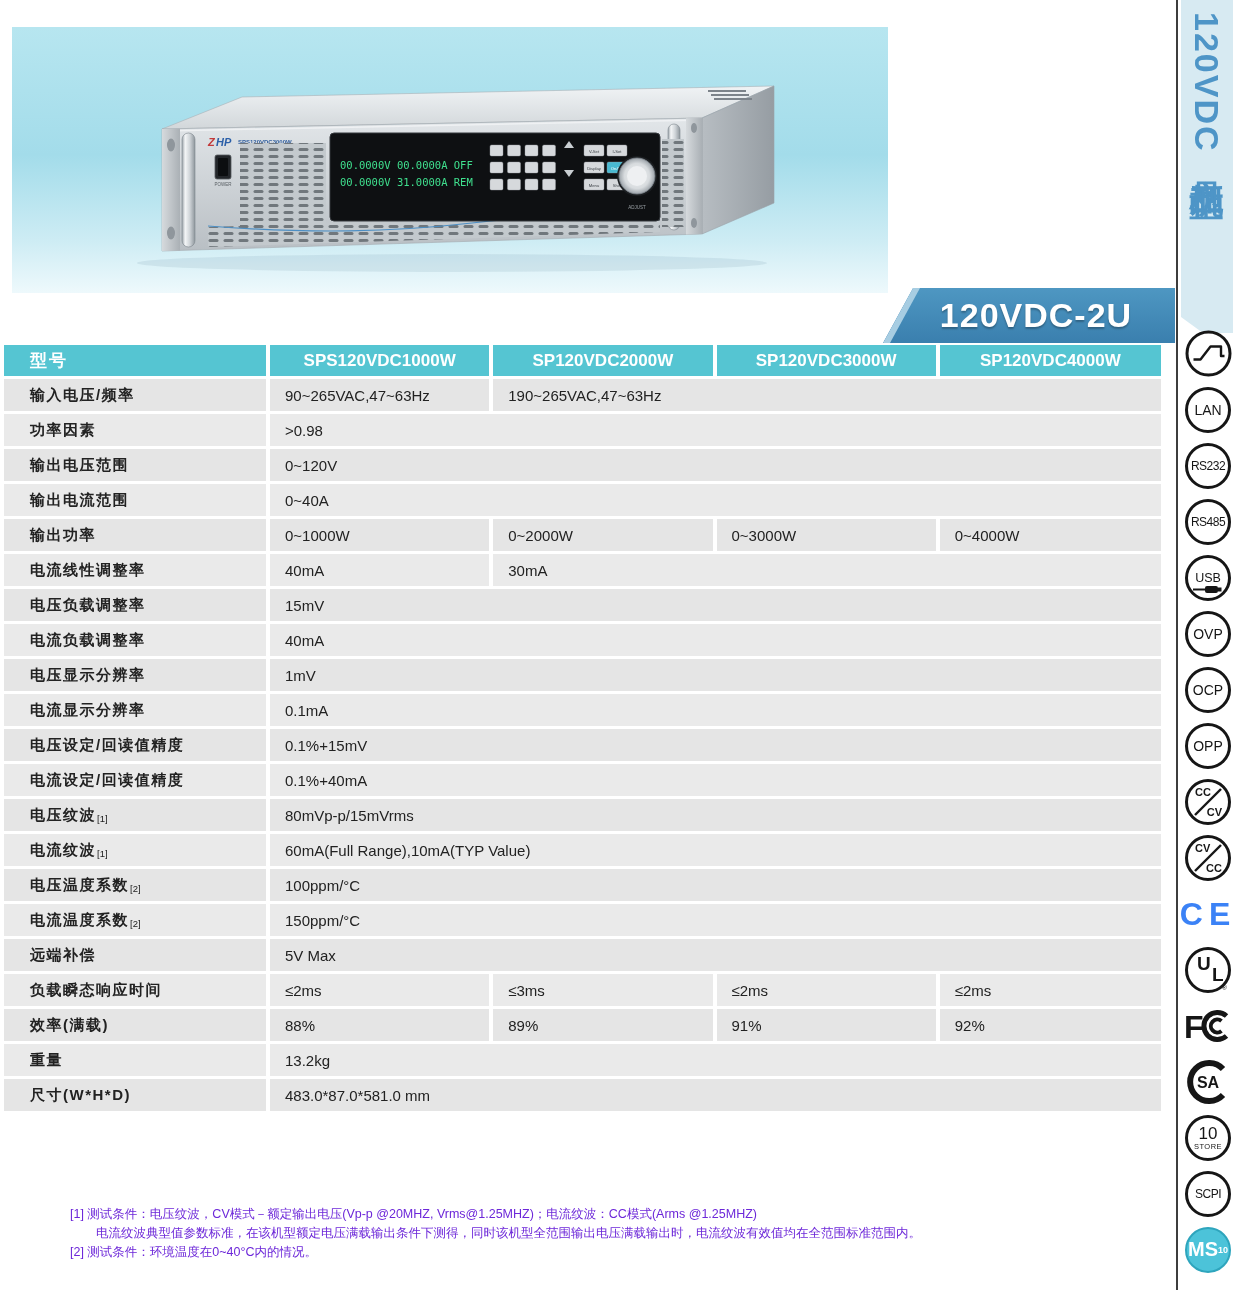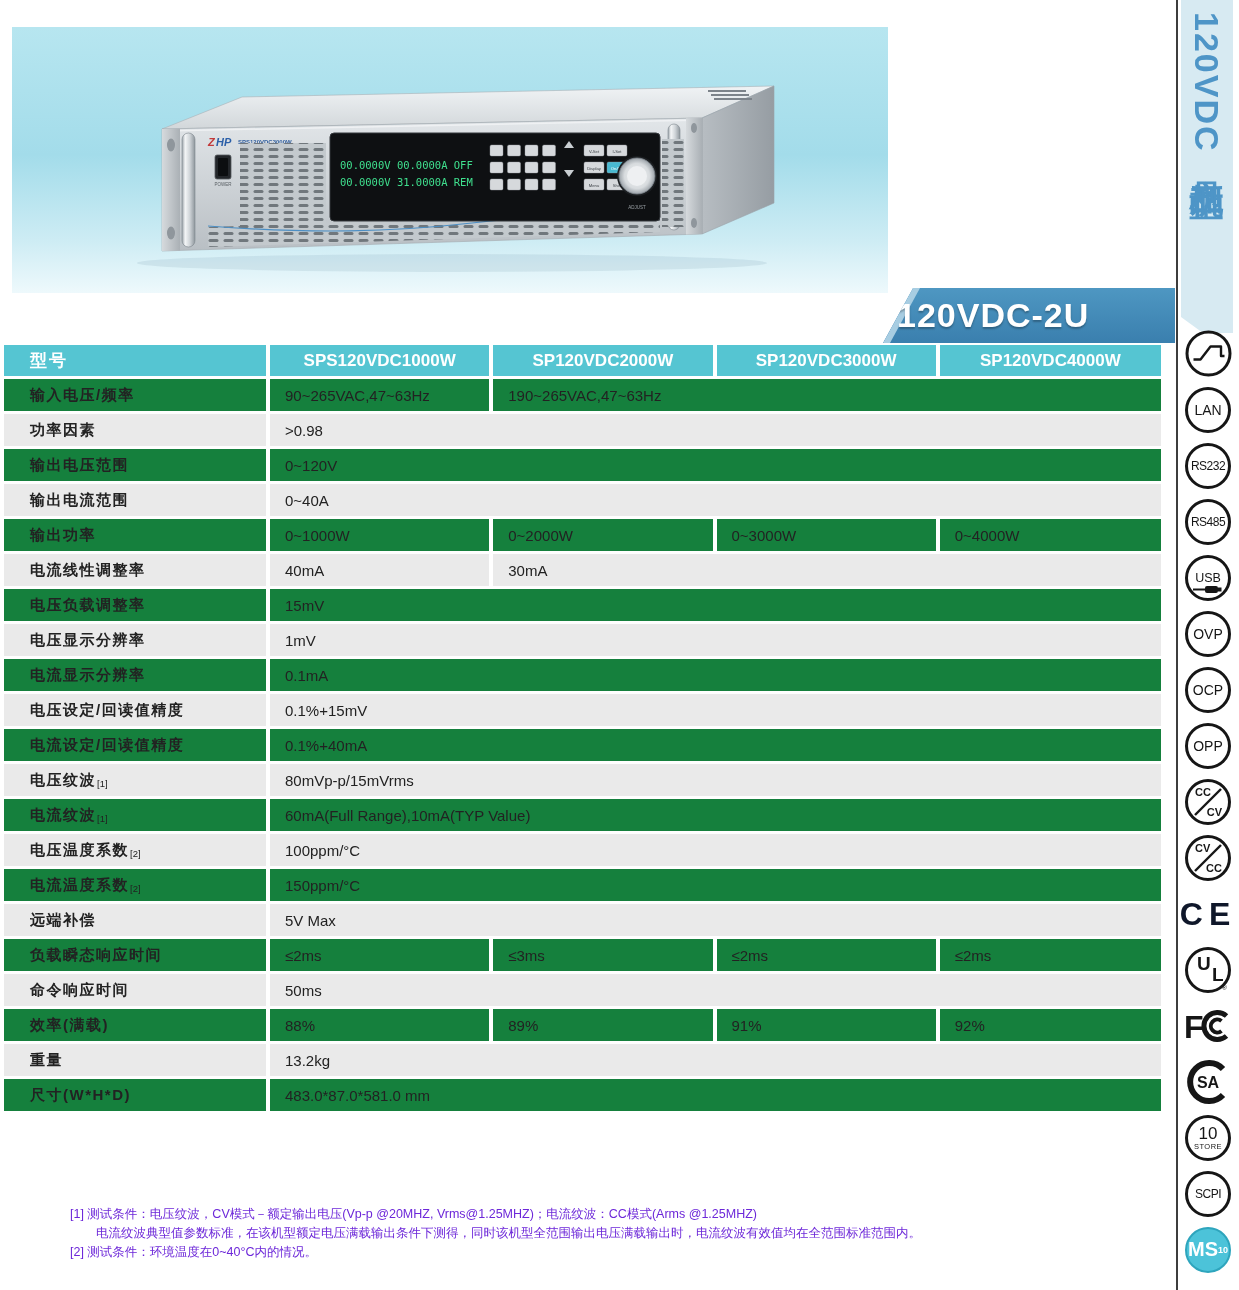--- a/index.html
+++ b/index.html
@@ -8,33 +8,33 @@
 
   
   .photo{position:absolute;left:12px;top:27px;width:876px;height:266px;
          background:linear-gradient(180deg,#b7e6f0 0%,#a3dcea 48%,#cdecf4 80%,#eef9fc 100%);}
   .photo svg{display:block;width:876px;height:266px;}
 
   
   .banner{position:absolute;left:883px;top:288px;width:292px;height:55px;
           clip-path:polygon(30px 0,100% 0,100% 100%,0 100%);
           background:linear-gradient(180deg,#4e97c2 0%,#3a7fae 100%);
-          display:flex;align-items:center;justify-content:flex-start;padding-left:14px;box-sizing:border-box;}
+          display:flex;align-items:center;justify-content:center;padding-left:14px;box-sizing:border-box;}
   .banner::before{content:"";position:absolute;left:0;top:0;width:40px;height:100%;
           background:#a7cde2;clip-path:polygon(30px 0,37px 0,7px 100%,0 100%);}
   .banner span{color:#fff;font-weight:bold;font-size:34px;letter-spacing:1px;
           text-shadow:0 2px 2px rgba(0,0,0,.28);position:relative;}
 
   
   table.spec{position:absolute;left:4px;top:345px;width:1157px;border-collapse:collapse;table-layout:fixed;}
   table.spec th{height:31px;background:#55c5d2;color:#fff;font-size:17px;font-weight:bold;
         text-align:center;border-right:4px solid #fff;border-bottom:3px solid #fff;padding:0;}
   table.spec th:first-child{width:236px;text-align:left;padding-left:26px;font-weight:bold;letter-spacing:2px;}
   table.spec th:last-child{border-right:none;}
-  table.spec td{height:32px;font-size:15px;color:#222;background:#15803d;
+  table.spec td{height:32px;font-size:15px;color:#222;background:#e5e5e5;
         border-right:4px solid #fff;border-bottom:3px solid #fff;padding:0 4px 0 15px;overflow:hidden;white-space:nowrap;}
   table.spec td:last-child{border-right:none;}
   table.spec td.lbl{font-weight:bold;letter-spacing:1.5px;padding-left:26px;}
   table.spec tbody tr:nth-child(even) td{background:#eaeaea;}
   .note{font-size:9.5px;font-weight:normal;letter-spacing:0;position:relative;top:2px;margin-left:1px;}
 
   
   .footnotes{position:absolute;left:38px;top:1205px;width:1110px;font-size:12.5px;color:#6d28d9;line-height:1.5;margin-left:32px;}
   .fn-line{white-space:nowrap;}
   .fn-line.indent{padding-left:26px;}
@@ -51,21 +51,21 @@
   .icon-slot{height:47px;display:flex;align-items:center;justify-content:center;}
   .circ{width:46px;height:46px;border:3px solid #161616;border-radius:50%;background:#fff;color:#161616;
         display:flex;align-items:center;justify-content:center;box-sizing:border-box;
         font-size:14px;font-weight:500;position:relative;}
   .circ.small{font-size:12px;letter-spacing:-0.5px;}
   .circ.col{flex-direction:column;}
   .usb-label{font-size:12.5px;margin-top:12px;line-height:1;}
   .slash-line{position:absolute;left:0;top:0;}
   .sl-tl{position:absolute;top:4px;left:7px;font-size:11px;font-weight:600;}
   .sl-br{position:absolute;bottom:4px;right:6px;font-size:11px;font-weight:600;}
-  .ce-text{font-size:32px;font-weight:bold;color:#0f172a;letter-spacing:6px;line-height:1;}
+  .ce-text{font-size:32px;font-weight:bold;color:#3b82f6;letter-spacing:6px;line-height:1;}
   .ul-u{position:absolute;top:3px;left:9px;font-size:19px;font-weight:bold;}
   .ul-l{position:absolute;top:14px;left:24px;font-size:19px;font-weight:bold;}
   .ul-reg{position:absolute;bottom:-1px;right:1px;font-size:7px;}
   .two-top{font-size:17px;line-height:1;}
   .two-bottom{font-size:7.5px;letter-spacing:.5px;line-height:1;margin-top:1px;}
   .circ.filled{border:2px solid #2ea5bd;color:#fff;font-weight:bold;font-size:20px;}
   .circ.filled sub{font-size:9px;}
 </style>
 </head>
 <body>
@@ -226,20 +226,24 @@
         <tr>
           <td class="lbl">电流线性调整率</td>
           <td colspan="1" class="val">40mA</td>
           <td colspan="3" class="val">30mA</td>
         </tr>
         <tr>
           <td class="lbl">电压负载调整率</td>
           <td colspan="4" class="val">15mV</td>
         </tr>
         <tr>
+          <td class="lbl">电流负载调整率</td>
+          <td colspan="4" class="val">40mA</td>
+        </tr>
+        <tr>
           <td class="lbl">电压显示分辨率</td>
           <td colspan="4" class="val">1mV</td>
         </tr>
         <tr>
           <td class="lbl">电流显示分辨率</td>
           <td colspan="4" class="val">0.1mA</td>
         </tr>
         <tr>
           <td class="lbl">电压设定/回读值精度</td>
           <td colspan="4" class="val">0.1%+15mV</td>
@@ -267,24 +271,20 @@
         <tr>
           <td class="lbl">远端补偿</td>
           <td colspan="4" class="val">5V Max</td>
         </tr>
         <tr>
           <td class="lbl">负载瞬态响应时间</td>
           <td colspan="1" class="val">≤2ms</td>
           <td colspan="1" class="val">≤3ms</td>
           <td colspan="1" class="val">≤2ms</td>
           <td colspan="1" class="val">≤2ms</td>
-        </tr>
-        <tr>
-          <td class="lbl">命令响应时间</td>
-          <td colspan="4" class="val">50ms</td>
         </tr>
         <tr>
           <td class="lbl">效率(满载)</td>
           <td colspan="1" class="val">88%</td>
           <td colspan="1" class="val">89%</td>
           <td colspan="1" class="val">91%</td>
           <td colspan="1" class="val">92%</td>
         </tr>
         <tr>
           <td class="lbl">重量</td>

